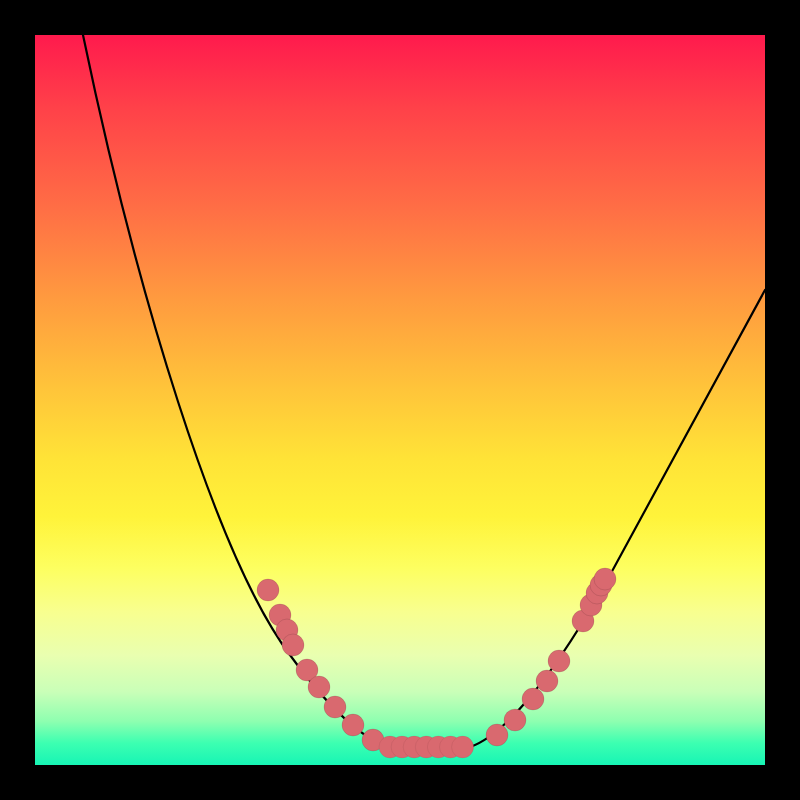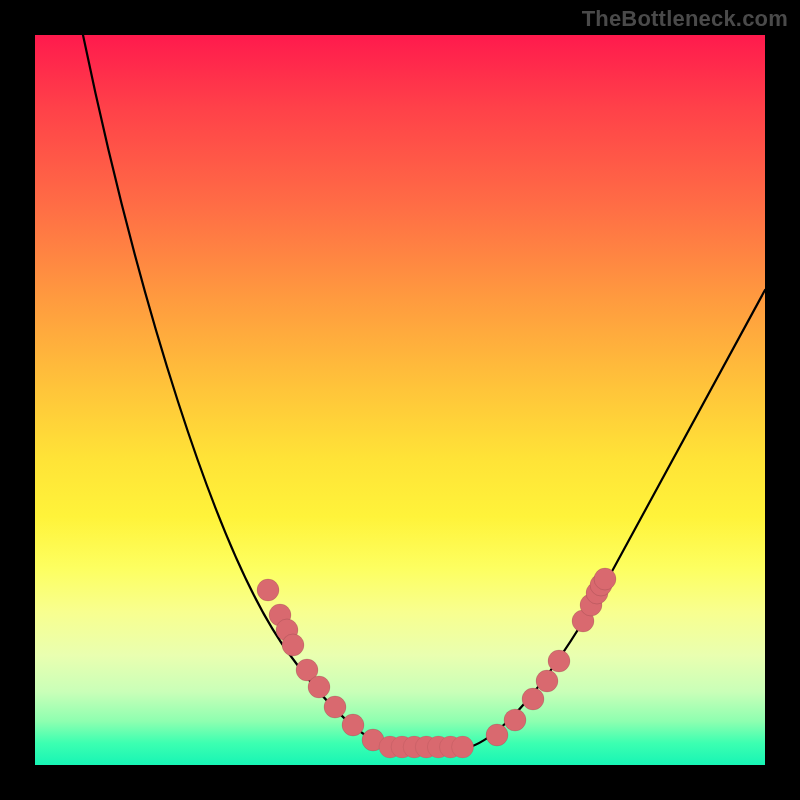--- a/index.html
+++ b/index.html
@@ -74,21 +74,20 @@
     fill: #d9696f;
     stroke: rgba(0,0,0,0.12);
     stroke-width: 0.5px;
   }
 </style>
 </head>
 <body>
 
 <div class="frame">
 
-  <div class="watermark">TheBottleneck.com</div>
 
   <div class="plot-area">
     <svg class="overlay" viewBox="0 0 730 730" preserveAspectRatio="none">
 
       <path class="curve" d="M 48 0 C 100 250, 180 520, 255 620 C 295 675, 330 706, 355 712"></path>
       <path class="curve" d="M 355 712 L 435 712"></path>
       <path class="curve" d="M 435 712 C 470 700, 520 640, 575 540 C 640 420, 700 310, 730 255"></path>
 
       <g id="markers-left">
           <circle cx="233" cy="555" r="11" class="marker"></circle>

